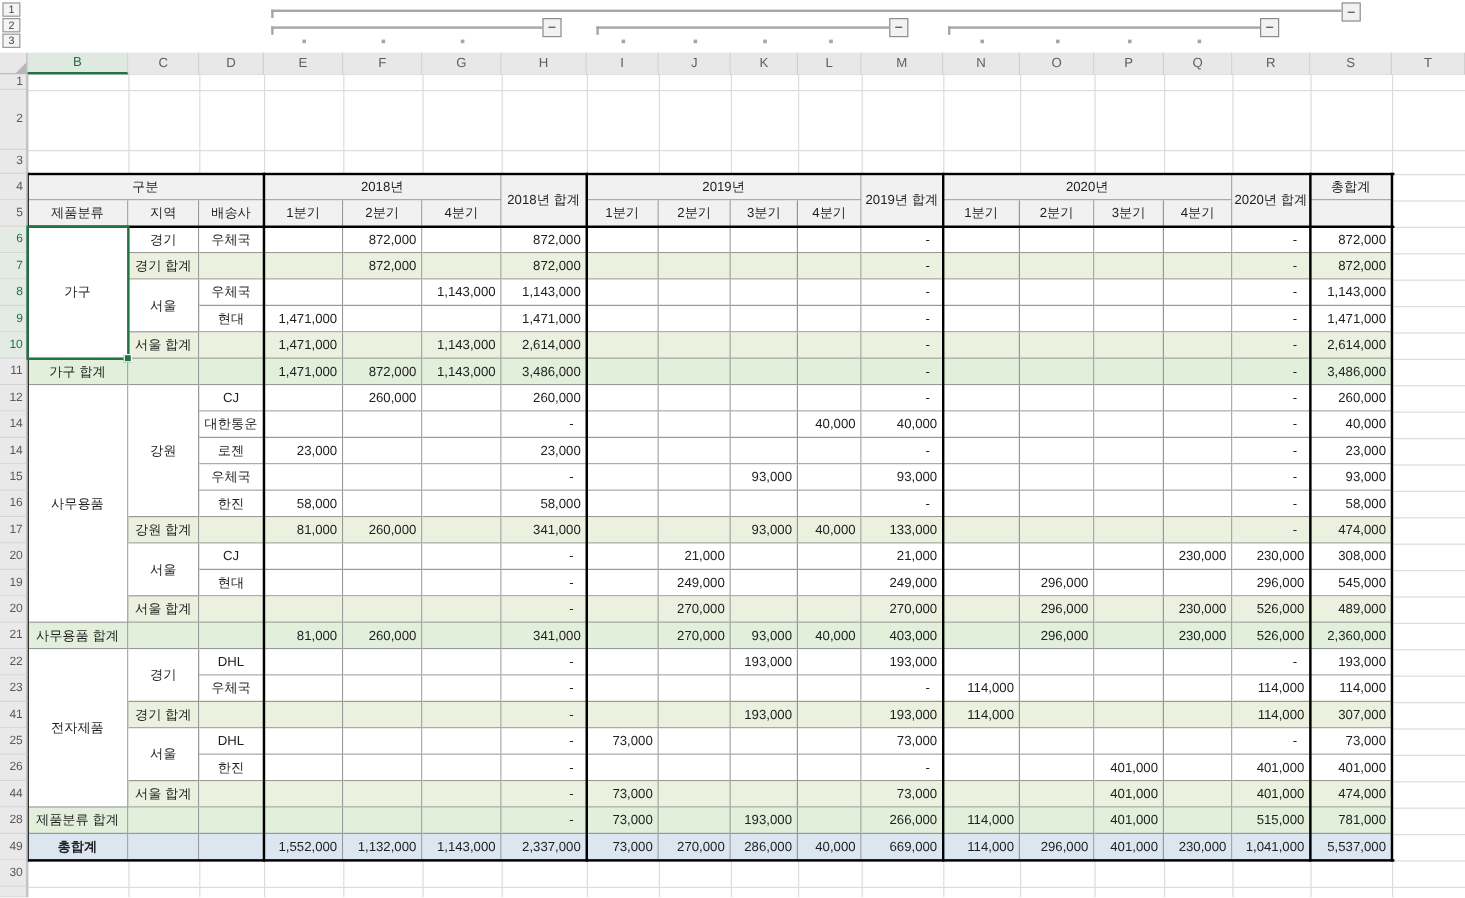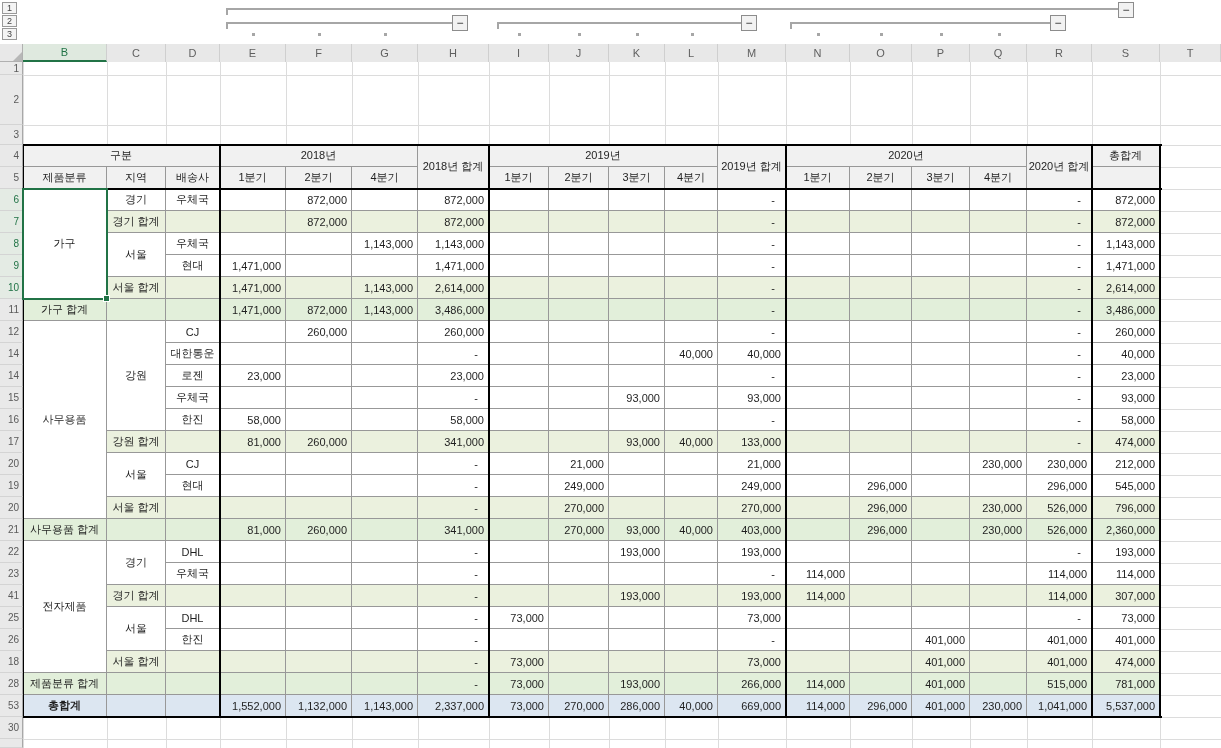--- a/index.html
+++ b/index.html
@@ -381,21 +381,21 @@
       <div class="cell" style="left: 489px; top: 453px; width: 60px; height: 22px;"></div>
       <div class="cell num" style="left: 549px; top: 453px; width: 60px; height: 22px;">21,000</div>
       <div class="cell" style="left: 609px; top: 453px; width: 56px; height: 22px;"></div>
       <div class="cell" style="left: 665px; top: 453px; width: 53px; height: 22px;"></div>
       <div class="cell num" style="left: 718px; top: 453px; width: 68px; height: 22px;">21,000</div>
       <div class="cell" style="left: 786px; top: 453px; width: 64px; height: 22px;"></div>
       <div class="cell" style="left: 850px; top: 453px; width: 62px; height: 22px;"></div>
       <div class="cell" style="left: 912px; top: 453px; width: 58px; height: 22px;"></div>
       <div class="cell num" style="left: 970px; top: 453px; width: 57px; height: 22px;">230,000</div>
       <div class="cell num" style="left: 1027px; top: 453px; width: 65px; height: 22px;">230,000</div>
-      <div class="cell num" style="left: 1092px; top: 453px; width: 68px; height: 22px;">212,000</div>
+      <div class="cell num" style="left: 1092px; top: 453px; width: 68px; height: 22px;">308,000</div>
       <div class="cell center" style="left: 166px; top: 475px; width: 54px; height: 22px;">현대</div>
       <div class="cell" style="left: 220px; top: 475px; width: 66px; height: 22px;"></div>
       <div class="cell" style="left: 286px; top: 475px; width: 66px; height: 22px;"></div>
       <div class="cell" style="left: 352px; top: 475px; width: 66px; height: 22px;"></div>
       <div class="cell dash" style="left: 418px; top: 475px; width: 71px; height: 22px;">-</div>
       <div class="cell" style="left: 489px; top: 475px; width: 60px; height: 22px;"></div>
       <div class="cell num" style="left: 549px; top: 475px; width: 60px; height: 22px;">249,000</div>
       <div class="cell" style="left: 609px; top: 475px; width: 56px; height: 22px;"></div>
       <div class="cell" style="left: 665px; top: 475px; width: 53px; height: 22px;"></div>
       <div class="cell num" style="left: 718px; top: 475px; width: 68px; height: 22px;">249,000</div>
@@ -414,21 +414,21 @@
       <div class="cell sub1" style="left: 489px; top: 497px; width: 60px; height: 22px;"></div>
       <div class="cell sub1 num" style="left: 549px; top: 497px; width: 60px; height: 22px;">270,000</div>
       <div class="cell sub1" style="left: 609px; top: 497px; width: 56px; height: 22px;"></div>
       <div class="cell sub1" style="left: 665px; top: 497px; width: 53px; height: 22px;"></div>
       <div class="cell sub1 num" style="left: 718px; top: 497px; width: 68px; height: 22px;">270,000</div>
       <div class="cell sub1" style="left: 786px; top: 497px; width: 64px; height: 22px;"></div>
       <div class="cell sub1 num" style="left: 850px; top: 497px; width: 62px; height: 22px;">296,000</div>
       <div class="cell sub1" style="left: 912px; top: 497px; width: 58px; height: 22px;"></div>
       <div class="cell sub1 num" style="left: 970px; top: 497px; width: 57px; height: 22px;">230,000</div>
       <div class="cell sub1 num" style="left: 1027px; top: 497px; width: 65px; height: 22px;">526,000</div>
-      <div class="cell sub1 num" style="left: 1092px; top: 497px; width: 68px; height: 22px;">796,000</div>
+      <div class="cell sub1 num" style="left: 1092px; top: 497px; width: 68px; height: 22px;">489,000</div>
       <div class="cell sub2 center" style="left: 23px; top: 519px; width: 84px; height: 22px;">사무용품 합계</div>
       <div class="cell sub2 center" style="left: 107px; top: 519px; width: 59px; height: 22px;"></div>
       <div class="cell sub2 center" style="left: 166px; top: 519px; width: 54px; height: 22px;"></div>
       <div class="cell sub2 num" style="left: 220px; top: 519px; width: 66px; height: 22px;">81,000</div>
       <div class="cell sub2 num" style="left: 286px; top: 519px; width: 66px; height: 22px;">260,000</div>
       <div class="cell sub2" style="left: 352px; top: 519px; width: 66px; height: 22px;"></div>
       <div class="cell sub2 num" style="left: 418px; top: 519px; width: 71px; height: 22px;">341,000</div>
       <div class="cell sub2" style="left: 489px; top: 519px; width: 60px; height: 22px;"></div>
       <div class="cell sub2 num" style="left: 549px; top: 519px; width: 60px; height: 22px;">270,000</div>
       <div class="cell sub2 num" style="left: 609px; top: 519px; width: 56px; height: 22px;">93,000</div>
@@ -614,23 +614,23 @@
       <div class="abs rowhead" style="left: 0px; top: 431px; width: 23px; height: 22px;">17</div>
       <div class="abs rowhead" style="left: 0px; top: 453px; width: 23px; height: 22px;">20</div>
       <div class="abs rowhead" style="left: 0px; top: 475px; width: 23px; height: 22px;">19</div>
       <div class="abs rowhead" style="left: 0px; top: 497px; width: 23px; height: 22px;">20</div>
       <div class="abs rowhead" style="left: 0px; top: 519px; width: 23px; height: 22px;">21</div>
       <div class="abs rowhead" style="left: 0px; top: 541px; width: 23px; height: 22px;">22</div>
       <div class="abs rowhead" style="left: 0px; top: 563px; width: 23px; height: 22px;">23</div>
       <div class="abs rowhead" style="left: 0px; top: 585px; width: 23px; height: 22px;">41</div>
       <div class="abs rowhead" style="left: 0px; top: 607px; width: 23px; height: 22px;">25</div>
       <div class="abs rowhead" style="left: 0px; top: 629px; width: 23px; height: 22px;">26</div>
-      <div class="abs rowhead" style="left: 0px; top: 651px; width: 23px; height: 22px;">18</div>
+      <div class="abs rowhead" style="left: 0px; top: 651px; width: 23px; height: 22px;">44</div>
       <div class="abs rowhead" style="left: 0px; top: 673px; width: 23px; height: 22px;">28</div>
-      <div class="abs rowhead" style="left: 0px; top: 695px; width: 23px; height: 22px;">53</div>
+      <div class="abs rowhead" style="left: 0px; top: 695px; width: 23px; height: 22px;">49</div>
       <div class="abs rowhead" style="left: 0px; top: 717px; width: 23px; height: 22px;">30</div>
       <div class="abs rowhead" style="left: 0px; top: 739px; width: 23px; height: 9px;"></div>
     </div>
   <div id="selection">
       <div class="abs" id="sel-rect" style="left: 22px; top: 188px; width: 86px; height: 112px;"></div>
       <div class="abs" id="fill-handle" style="left: 103px; top: 295px; width: 7px; height: 7px;"></div>
     </div>
 <div class="abs colhead sel" style="left: 23px; top: 44px; width: 84px; height: 18px;">B</div>
     <div class="abs colhead" style="left: 107px; top: 44px; width: 59px; height: 18px;">C</div>
     <div class="abs colhead" style="left: 166px; top: 44px; width: 54px; height: 18px;">D</div>

